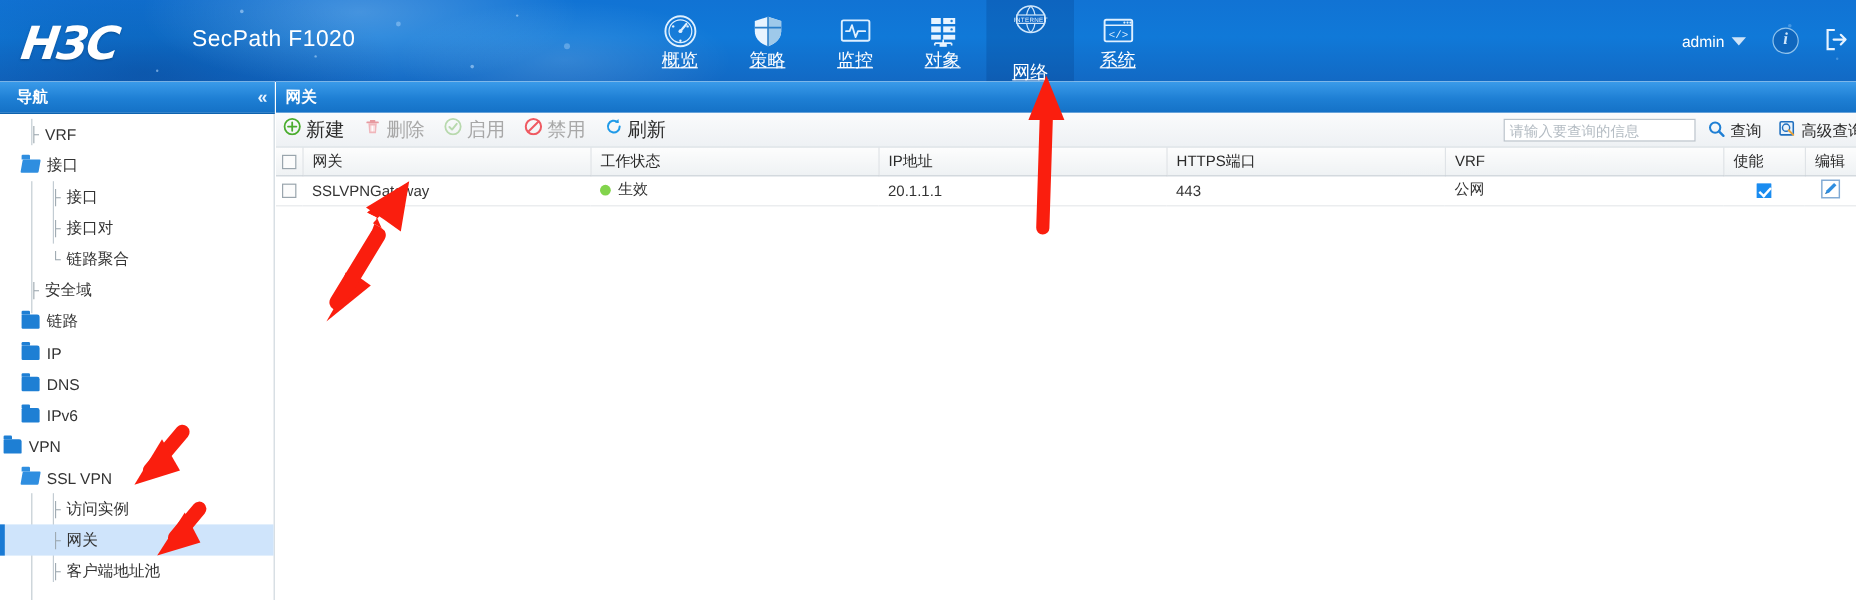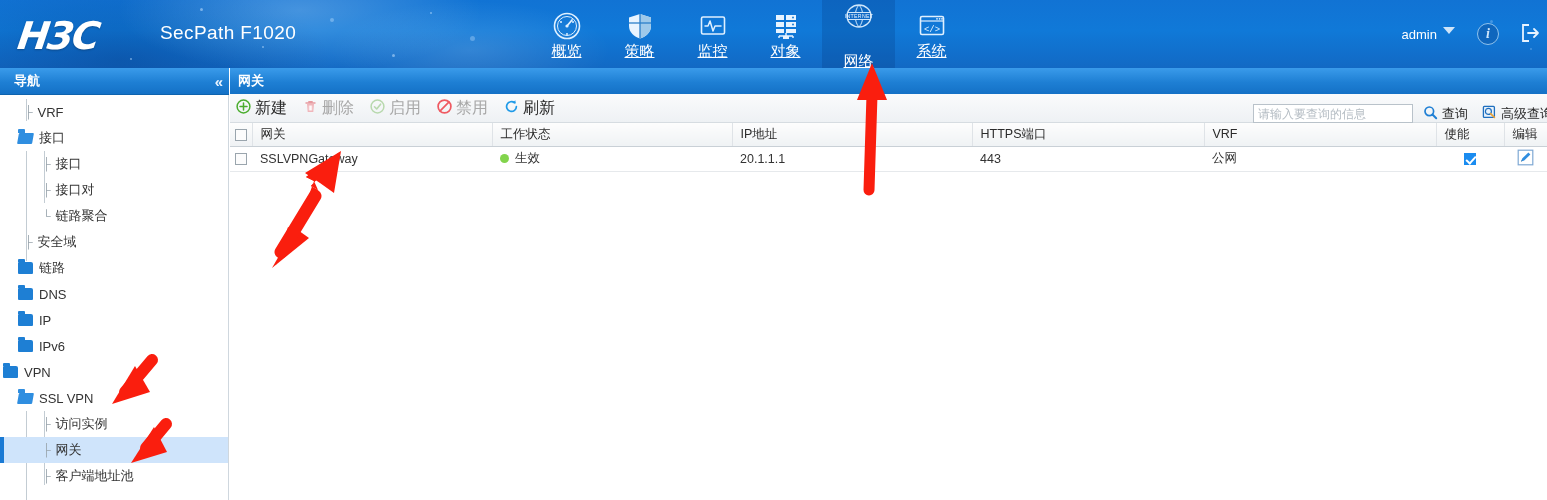--- a/index.html
+++ b/index.html
@@ -47,21 +47,21 @@
   .topnav-item {
     width: 73px; height: 68px;
     display: flex; flex-direction: column; align-items: center; justify-content: center;
     cursor: pointer; position: relative;
   }
   .topnav-item.active { background: rgba(0,50,120,0.22); gap: 20px; }
   .topnav-ico { height: 32px; display:flex; align-items:center; justify-content:center; margin-bottom: 2px; }
   .topnav-lbl { font-size: 15px; color: #ffffff; line-height: 14px; text-decoration: underline; }
 
   .hdr-right { position: absolute; right: 0; top: 0; height: 68px; display: flex; align-items: center; }
-  .admin-box { display:flex; align-items:flex-start; cursor:pointer; margin-right: 22px; }
+  .admin-box { display:flex; align-items:center; cursor:pointer; margin-right: 22px; }
   .admin-name { color:#fff; font-size: 13px; margin-right: 6px; }
   .caret-down {
     width: 0; height: 0; border-left: 6px solid transparent; border-right: 6px solid transparent;
     border-top: 7px solid #cfe4f8;
   }
   .circ-i {
     width: 22px; height: 22px; border-radius: 50%;
     background: #0f66bd; border: 1px solid #8fc2ec;
     color:#cfe6fb; font-style: italic; font-weight: bold; font-size: 14px;
     display:flex; align-items:center; justify-content:center; margin-right: 20px; cursor:pointer;
@@ -123,21 +123,21 @@
     display:flex; align-items:center; padding-left: 8px;
   }
   .toolbar {
     height: 29px; background: linear-gradient(180deg,#fafbfc 0%, #eef1f4 100%);
     border-bottom: 1px solid #d6dce1;
     display:flex; align-items:center; padding-left: 6px; position: relative;
   }
   .tb-btn { display:flex; align-items:center; gap:4px; margin-right: 16px; cursor:pointer; font-size:16px; color:#2b2b2b; }
   .tb-btn.disabled { color:#a8a8a8; cursor:default; }
 
-  .search-wrap { position:absolute; right: 0; top: 0; height: 29px; display:flex; align-items:flex-end; }
+  .search-wrap { position:absolute; right: 0; top: 0; height: 29px; display:flex; align-items:center; }
   .search-input {
     width: 160px; height: 19px; border:1px solid #b9c2ca; background:#fff;
     font-size: 12px; color:#333; padding: 0 4px; outline:none;
     font-family: "Liberation Sans", sans-serif;
   }
   .search-input::placeholder { color:#b4bcc3; }
   .srch-btn { display:flex; align-items:center; gap:4px; margin-left: 10px; cursor:pointer; font-size:13px; color:#2b2b2b; }
 
   table.grid { width: 1317px; border-collapse: collapse; table-layout: fixed; }
   table.grid th {
@@ -329,26 +329,26 @@
         <span class="tree-lbl" style="margin-left:5px">安全域</span>
       </div>
 
       <div class="tree-row" style="padding-left:18px">
         <span class="folder closed"></span>
         <span class="tree-lbl">链路</span>
       </div>
 
       <div class="tree-row" style="padding-left:18px">
         <span class="folder closed"></span>
-        <span class="tree-lbl">DNS</span>
+        <span class="tree-lbl">IP</span>
       </div>
 
       <div class="tree-row" style="padding-left:18px">
         <span class="folder closed"></span>
-        <span class="tree-lbl">IP</span>
+        <span class="tree-lbl">DNS</span>
       </div>
 
       <div class="tree-row" style="padding-left:18px">
         <span class="folder closed"></span>
         <span class="tree-lbl">IPv6</span>
       </div>
 
       <div class="tree-row" style="padding-left:3px">
         <span class="folder closed"></span>
         <span class="tree-lbl">VPN</span>

